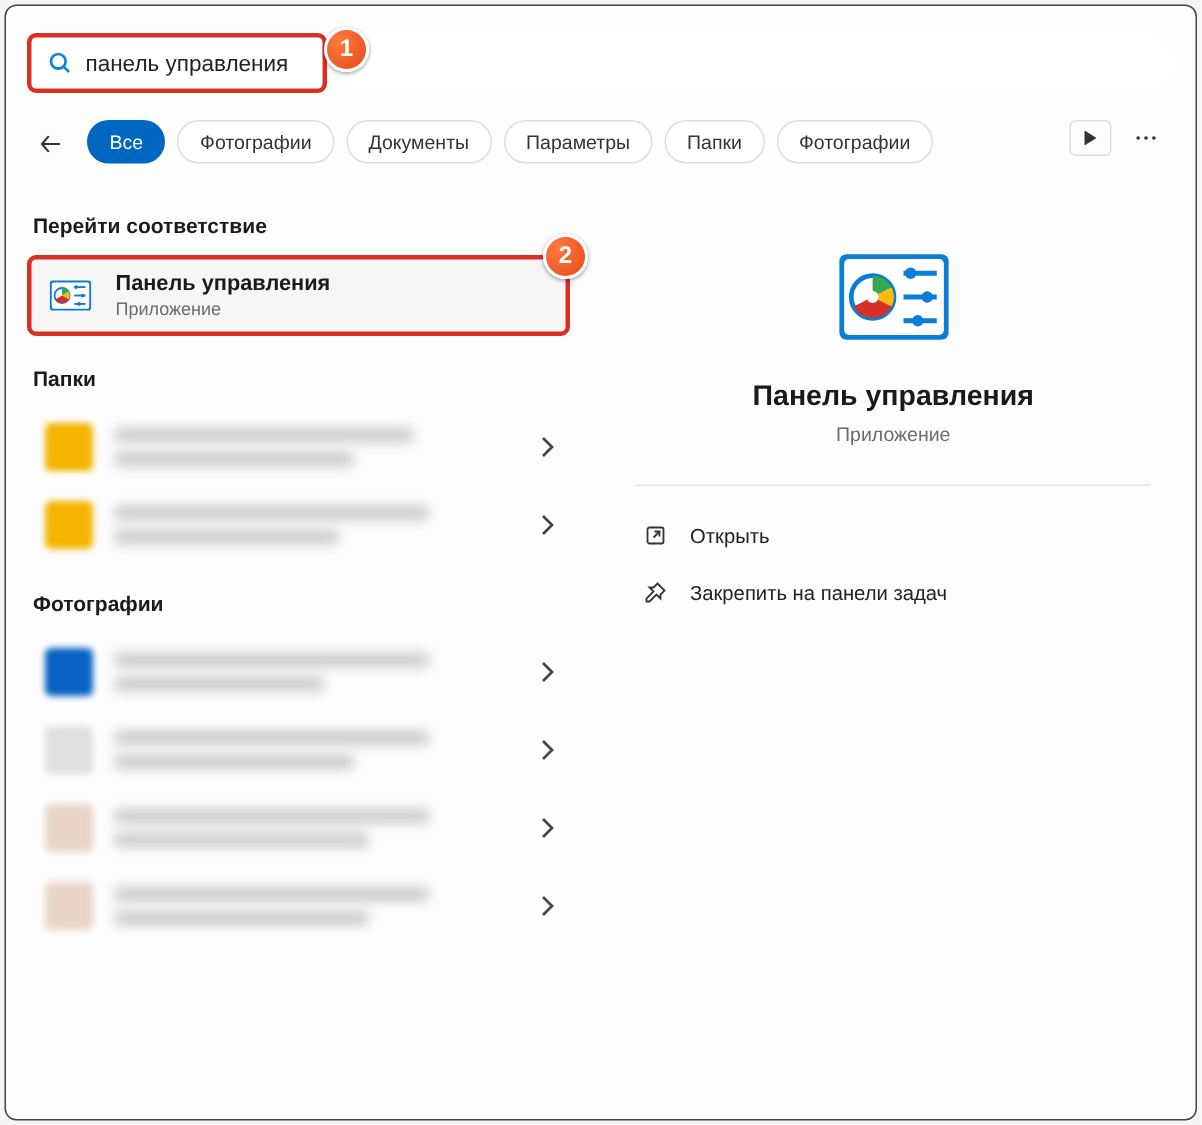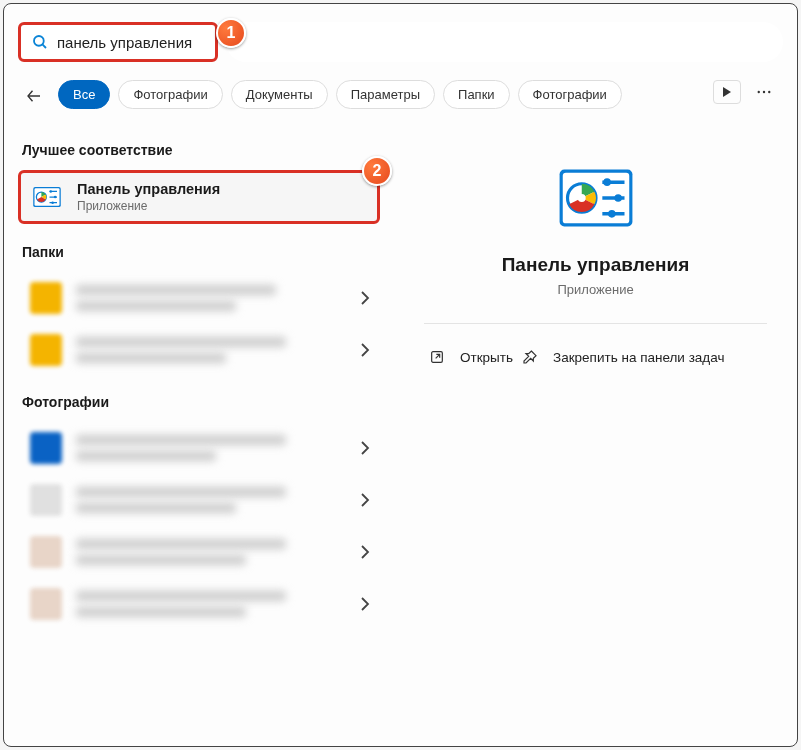--- a/index.html
+++ b/index.html
@@ -39,21 +39,21 @@
   .blur-thumb { width: 32px; height: 32px; border-radius: 4px; flex-shrink: 0; }
   .blur-lines { display: flex; flex-direction: column; gap: 6px; }
   .blur-line { height: 10px; background: #ccc; filter: blur(4px); border-radius: 4px; }
 
   
   .detail { display: flex; flex-direction: column; align-items: center; }
   .big-icon { width: 76px; height: 76px; display: flex; align-items: center; justify-content: center; margin-top: 4px; }
   .detail-title { font-size: 19px; font-weight: 600; color: #1a1a1a; margin-top: 18px; }
   .detail-sub { font-size: 13px; color: #6b6b6b; margin-top: 6px; }
   .divider { width: 100%; height: 1px; background: #e4e4e4; margin: 26px 0 14px; }
-  .action-list { width: 100%; display: flex; flex-direction: row; }
+  .action-list { width: 100%; display: flex; flex-direction: column; }
   .action { display: flex; align-items: center; gap: 14px; padding: 10px 4px; font-size: 13.5px; color: #222; cursor: pointer; }
   .action-icon { width: 18px; height: 18px; display: flex; align-items: center; justify-content: center; flex-shrink: 0; }
 
   
   .badge { position: absolute; width: 30px; height: 30px; border-radius: 50%; background: radial-gradient(circle at 30% 30%, #ff7a3d, #e6491d); border: 2px solid #fff; box-shadow: 0 1px 3px rgba(0,0,0,.4); color: #fff; font-weight: 700; font-size: 16px; display: flex; align-items: center; justify-content: center; z-index: 20; }
 
   svg { display: block; }
 </style>
 </head>
 <body>
@@ -101,21 +101,21 @@
             <circle cx="12" cy="12" r="1.6"></circle>
             <circle cx="19" cy="12" r="1.6"></circle>
           </svg>
       </div>
     </div>
   </div>
 
   <div class="content">
 
     <div class="left">
-      <div class="section-title">Лучшее соответствие</div>
+      <div class="section-title">Перейти соответствие</div>
 
       <div class="result-card highlight">
         <div class="result-icon">
           <svg width="30" height="30" viewBox="0 0 48 48">
             <rect x="2" y="8" width="44" height="32" rx="3" fill="#0a7dd6"></rect>
             <rect x="4" y="10" width="40" height="28" rx="2" fill="#fff"></rect>
             <circle cx="15" cy="24" r="8" fill="none" stroke="#0a7dd6" stroke-width="2"></circle>
             <path d="M15 24 L15 16 A8 8 0 0 1 22 20 Z" fill="#36a852"></path>
             <path d="M15 24 L22 20 A8 8 0 0 1 22 28 Z" fill="#fbbc04"></path>
             <path d="M15 24 L22 28 A8 8 0 0 1 8 28 Z" fill="#d93025"></path>

